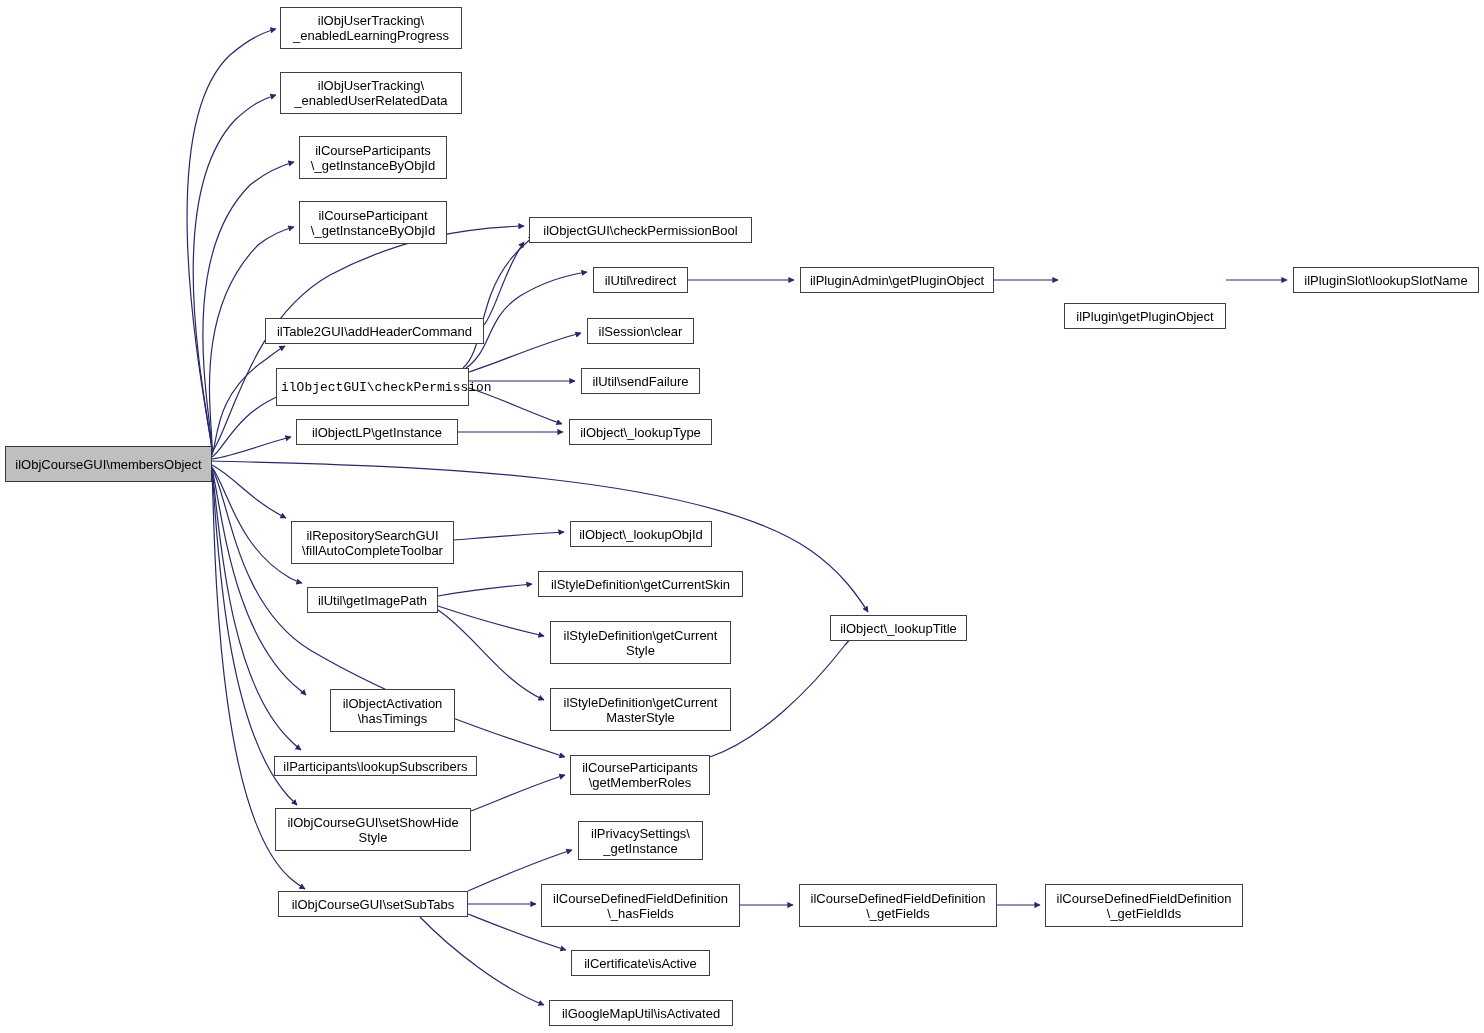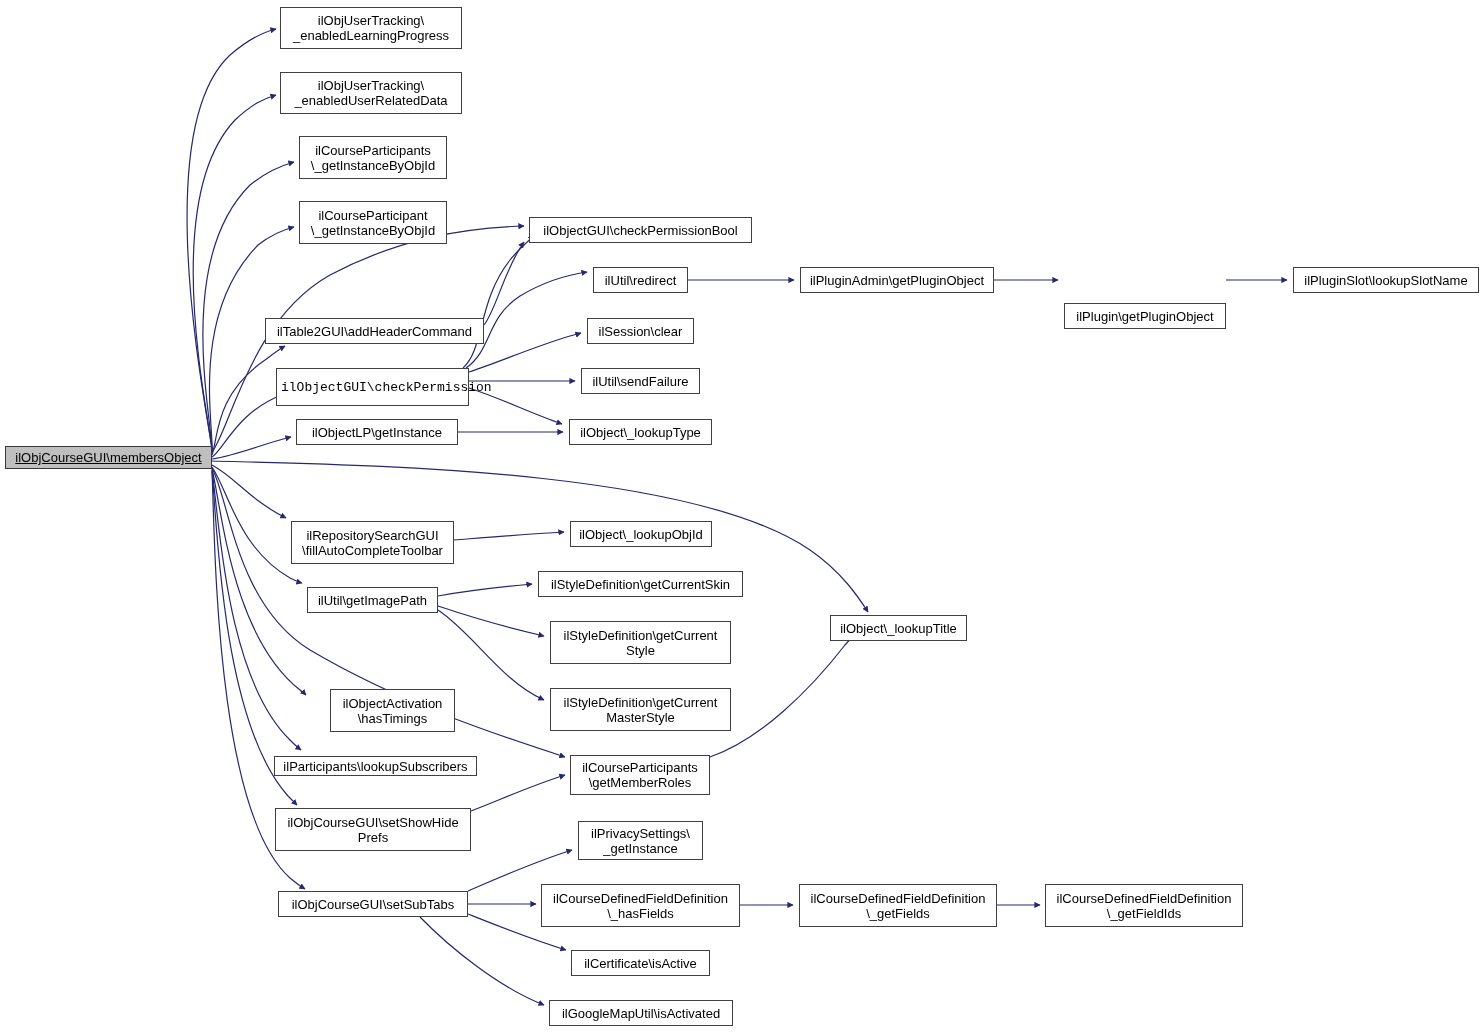--- a/index.html
+++ b/index.html
@@ -92,40 +92,40 @@
         <path d="M420,917 C450,948 500,988 544,1005" fill="none" stroke="#26286b" stroke-width="1.2" marker-end="url(#arrow)"></path>
         <path d="M688,280 L794,280" fill="none" stroke="#26286b" stroke-width="1.2" marker-end="url(#arrow)"></path>
         <path d="M994,280 L1058,280" fill="none" stroke="#26286b" stroke-width="1.2" marker-end="url(#arrow)"></path>
         <path d="M1226,280 L1287,280" fill="none" stroke="#26286b" stroke-width="1.2" marker-end="url(#arrow)"></path>
         <path d="M740,905 L793,905" fill="none" stroke="#26286b" stroke-width="1.2" marker-end="url(#arrow)"></path>
         <path d="M997,905 L1040,905" fill="none" stroke="#26286b" stroke-width="1.2" marker-end="url(#arrow)"></path>
       </g>
   </svg>
 
   <div id="nodes">
-      <div class="node root" style="left: 5px; top: 446px; width: 207px; height: 23px; text-decoration: underline;"><span>ilObjCourseGUI\membersObject</span></div>
+      <div class="node root" style="left: 5px; top: 446px; width: 207px; height: 36px;"><span>ilObjCourseGUI\membersObject</span></div>
       <div class="node" style="left: 280px; top: 7px; width: 182px; height: 42px;"><span>ilObjUserTracking\
 _enabledLearningProgress</span></div>
       <div class="node" style="left: 280px; top: 72px; width: 182px; height: 42px;"><span>ilObjUserTracking\
 _enabledUserRelatedData</span></div>
       <div class="node" style="left: 299px; top: 136px; width: 148px; height: 43px;"><span>ilCourseParticipants
 \_getInstanceByObjId</span></div>
       <div class="node" style="left: 299px; top: 201px; width: 148px; height: 43px;"><span>ilCourseParticipant
 \_getInstanceByObjId</span></div>
       <div class="node" style="left: 265px; top: 318px; width: 219px; height: 26px;"><span>ilTable2GUI\addHeaderCommand</span></div>
       <div class="node" style="left: 276px; top: 368px; width: 193px; height: 38px; font-family: Liberation Mono, monospace;"><span>ilObjectGUI\checkPermission</span></div>
       <div class="node" style="left: 296px; top: 419px; width: 162px; height: 26px;"><span>ilObjectLP\getInstance</span></div>
       <div class="node" style="left: 291px; top: 521px; width: 163px; height: 43px;"><span>ilRepositorySearchGUI
 \fillAutoCompleteToolbar</span></div>
       <div class="node" style="left: 307px; top: 587px; width: 131px; height: 26px;"><span>ilUtil\getImagePath</span></div>
       <div class="node" style="left: 310px; top: 689px; width: 125px; height: 43px; margin-left: 20px;"><span>ilObjectActivation
 \hasTimings</span></div>
       <div class="node" style="left: 274px; top: 756px; width: 203px; height: 20px;"><span>ilParticipants\lookupSubscribers</span></div>
       <div class="node" style="left: 275px; top: 808px; width: 196px; height: 43px;"><span>ilObjCourseGUI\setShowHide
-Prefs</span></div>
+Style</span></div>
       <div class="node" style="left: 278px; top: 891px; width: 190px; height: 26px;"><span>ilObjCourseGUI\setSubTabs</span></div>
       <div class="node" style="left: 529px; top: 217px; width: 223px; height: 26px;"><span>ilObjectGUI\checkPermissionBool</span></div>
       <div class="node" style="left: 593px; top: 267px; width: 95px; height: 26px;"><span>ilUtil\redirect</span></div>
       <div class="node" style="left: 587px; top: 318px; width: 107px; height: 26px;"><span>ilSession\clear</span></div>
       <div class="node" style="left: 581px; top: 368px; width: 119px; height: 26px;"><span>ilUtil\sendFailure</span></div>
       <div class="node" style="left: 569px; top: 419px; width: 143px; height: 26px;"><span>ilObject\_lookupType</span></div>
       <div class="node" style="left: 570px; top: 521px; width: 142px; height: 26px;"><span>ilObject\_lookupObjId</span></div>
       <div class="node" style="left: 538px; top: 571px; width: 205px; height: 26px;"><span>ilStyleDefinition\getCurrentSkin</span></div>
       <div class="node" style="left: 550px; top: 621px; width: 181px; height: 43px;"><span>ilStyleDefinition\getCurrent
 Style</span></div>

